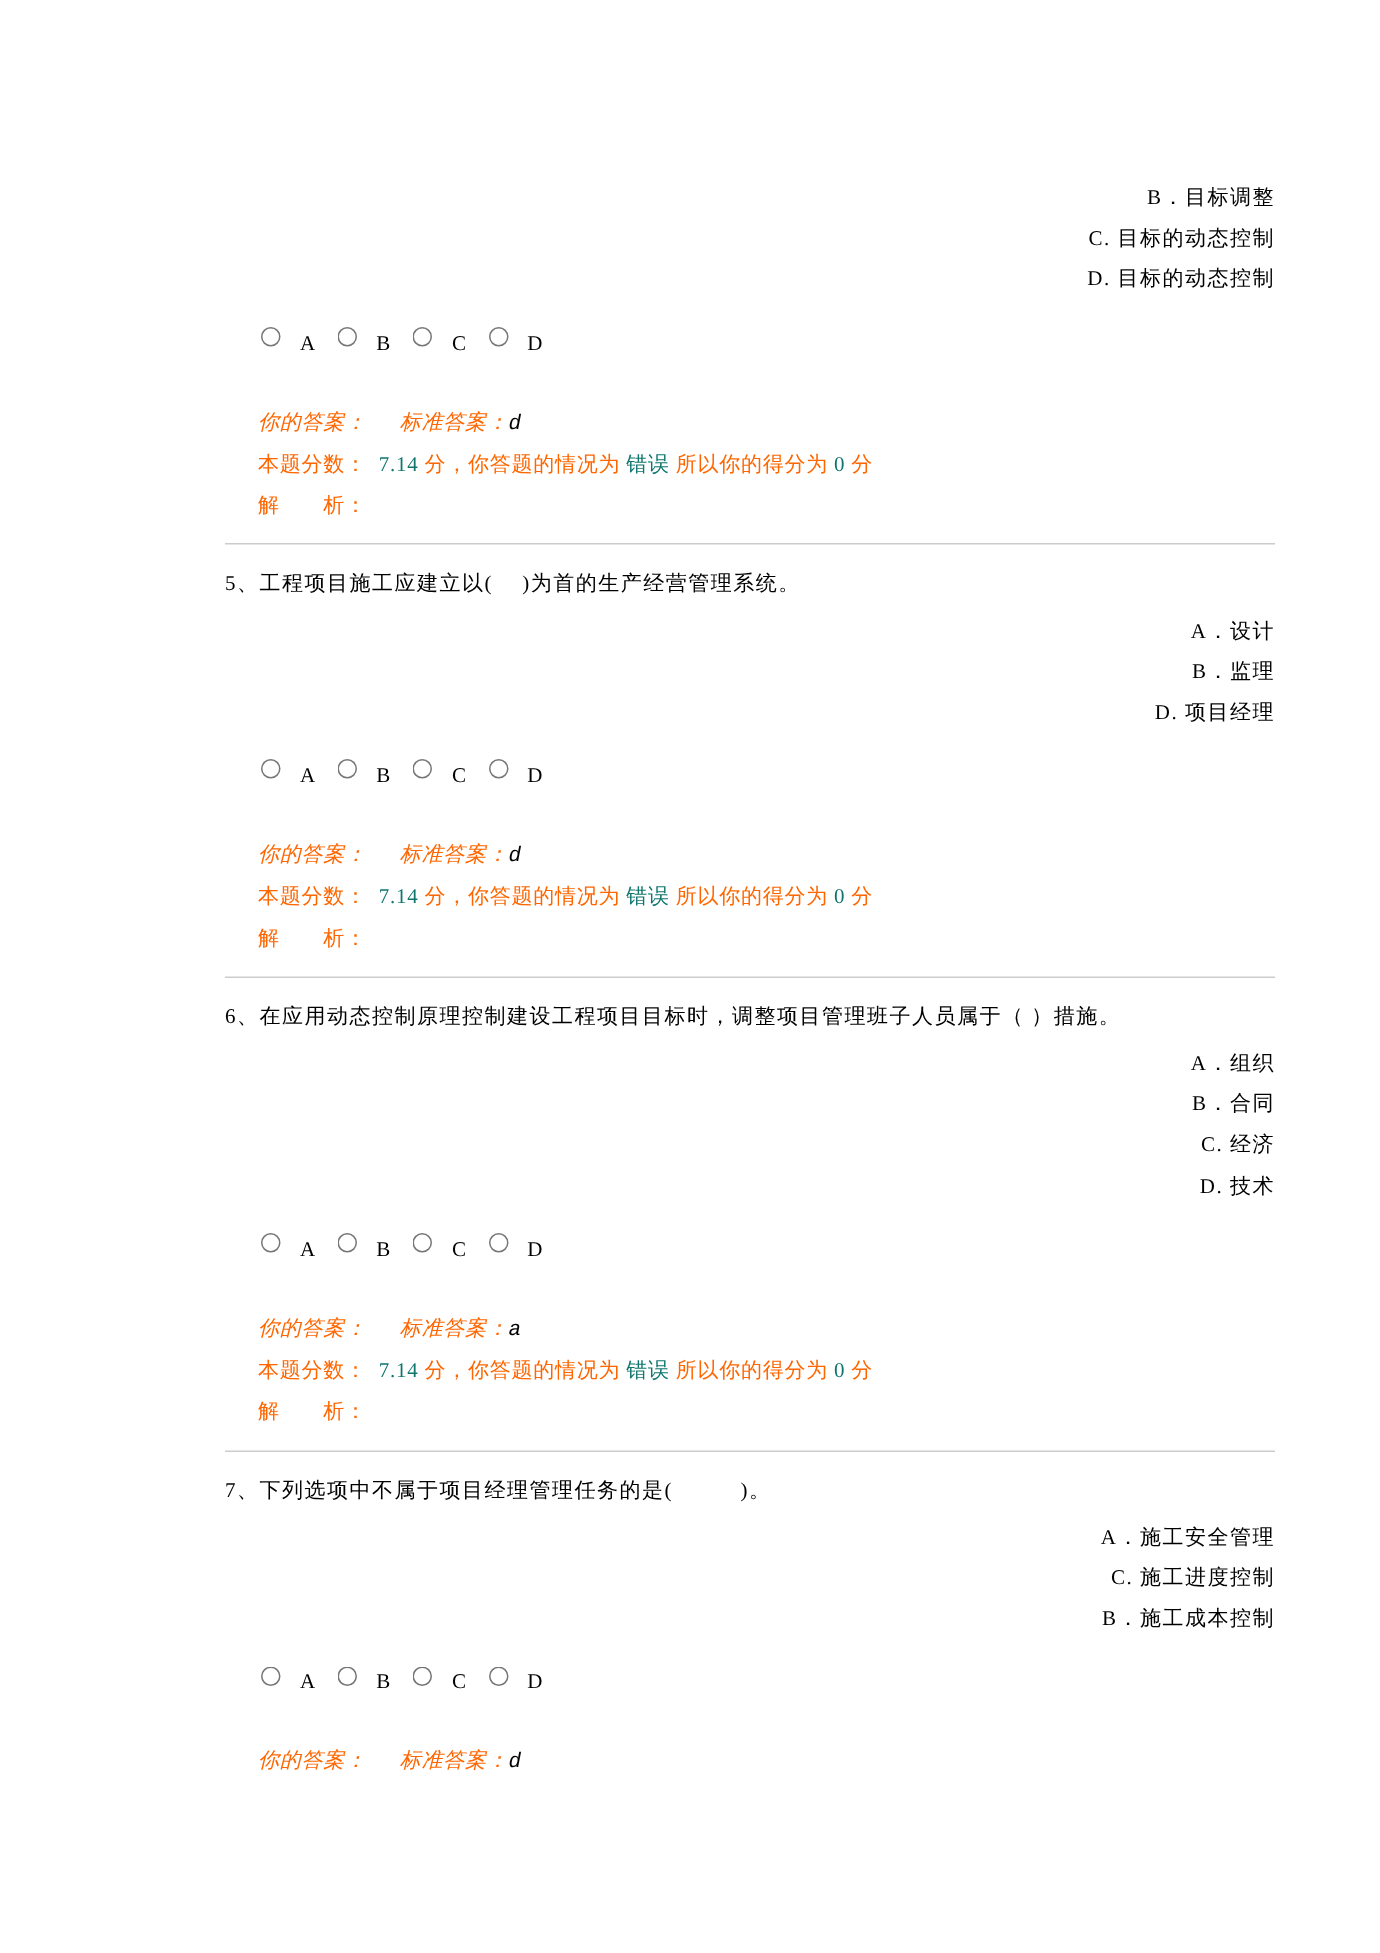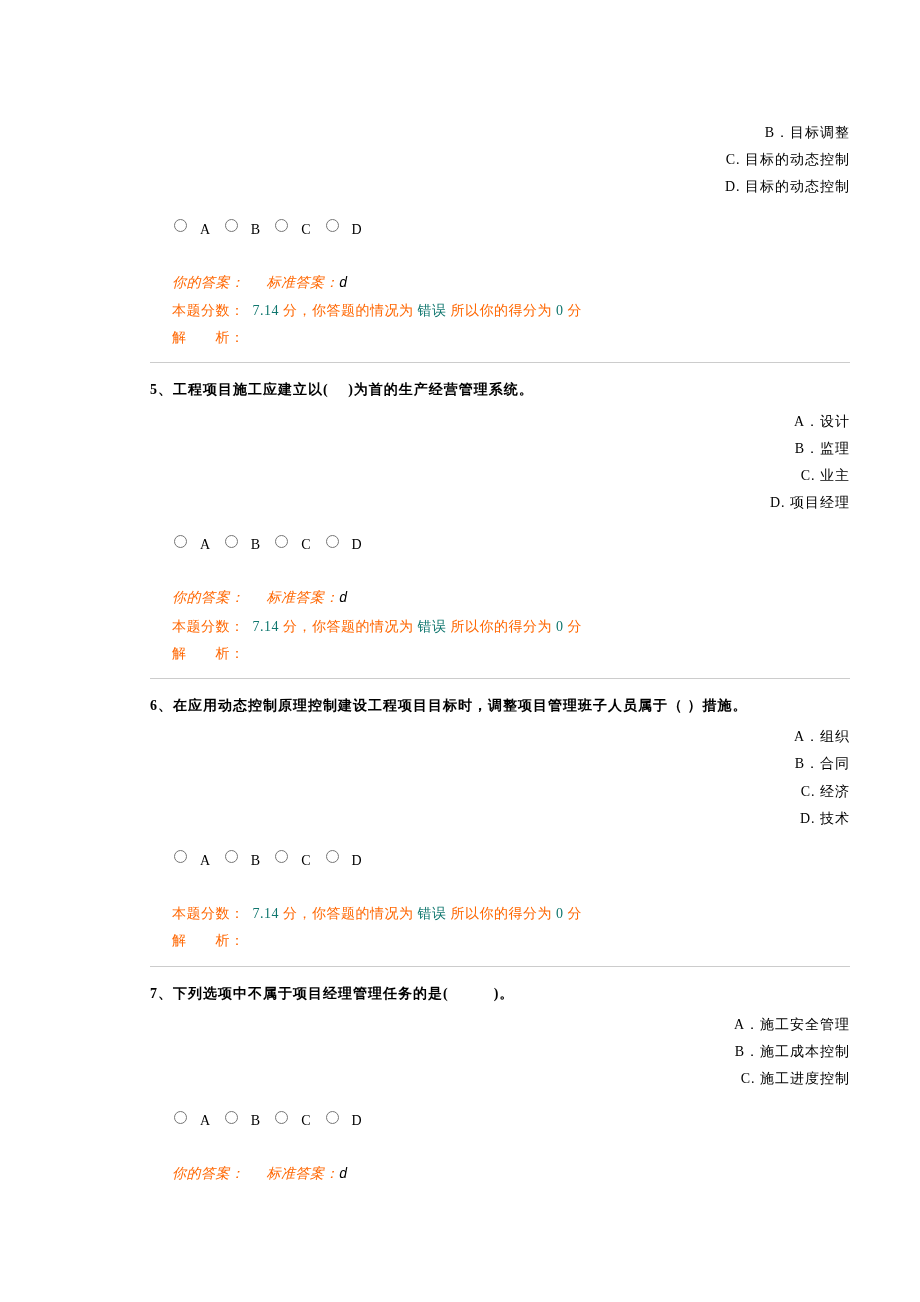--- a/index.html
+++ b/index.html
@@ -68,21 +68,20 @@
     }
     .hr {
       border: none;
       border-top: 1px solid #ccc;
       margin: 6px 0 14px 0;
     }
     .question-line {
       padding-left: 0px;
       margin-bottom: 6px;
       letter-spacing: 1px;
-      font-weight: bold;
     }
   </style>
 </head>
 <body>
 
 <div class="page">
 
   <div class="option-line">B．目标调整</div>
   <div class="option-line">C. 目标的动态控制</div>
   <div class="option-line">D. 目标的动态控制</div>
@@ -107,21 +106,20 @@
     <span class="black">0</span>
     <span>分</span>
   </div>
   <div class="analysis-line orange">解　　析：</div>
 
   <hr class="hr">
 
   <div class="question-line">5、工程项目施工应建立以(　 )为首的生产经营管理系统。</div>
   <div class="option-line">A．设计</div>
   <div class="option-line">B．监理</div>
-  <div class="option-line">C. 业主</div>
   <div class="option-line">D. 项目经理</div>
 
   <div class="radio-row">
     <input type="radio" name="q5" style=""><span class="radio-label">A</span>
     <input type="radio" name="q5" style=""><span class="radio-label">B</span>
     <input type="radio" name="q5" style=""><span class="radio-label">C</span>
     <input type="radio" name="q5" style=""><span class="radio-label">D</span>
   </div>
 
   <div class="answer-line orange">
@@ -147,37 +145,41 @@
   <div class="option-line">C. 经济</div>
   <div class="option-line">D. 技术</div>
 
   <div class="radio-row">
     <input type="radio" name="q6" style=""><span class="radio-label">A</span>
     <input type="radio" name="q6" style=""><span class="radio-label">B</span>
     <input type="radio" name="q6" style=""><span class="radio-label">C</span>
     <input type="radio" name="q6" style=""><span class="radio-label">D</span>
   </div>
 
+  <div class="answer-line orange">
+    <span class="pair"><span>你的答案：</span></span>
+    <span>标准答案：</span><span class="answer-val">a</span>
+  </div>
   <div class="score-line orange">
     <span>本题分数：</span>&nbsp;
     <span class="black">7.14</span>
     <span>分</span><span>，你答题的情况为</span>
     <span class="black">错误</span>
     <span>所以你的得分为</span>
     <span class="black">0</span>
     <span>分</span>
   </div>
   <div class="analysis-line orange">解　　析：</div>
 
   <hr class="hr">
 
   <div class="question-line">7、下列选项中不属于项目经理管理任务的是(　　　)。</div>
   <div class="option-line">A．施工安全管理</div>
+  <div class="option-line">C. 施工进度控制</div>
   <div class="option-line">B．施工成本控制</div>
-  <div class="option-line">C. 施工进度控制</div>
 
   <div class="radio-row">
     <input type="radio" name="q7" style=""><span class="radio-label">A</span>
     <input type="radio" name="q7" style=""><span class="radio-label">B</span>
     <input type="radio" name="q7" style=""><span class="radio-label">C</span>
     <input type="radio" name="q7" style=""><span class="radio-label">D</span>
   </div>
 
   <div class="answer-line orange">
     <span class="pair"><span>你的答案：</span></span>

